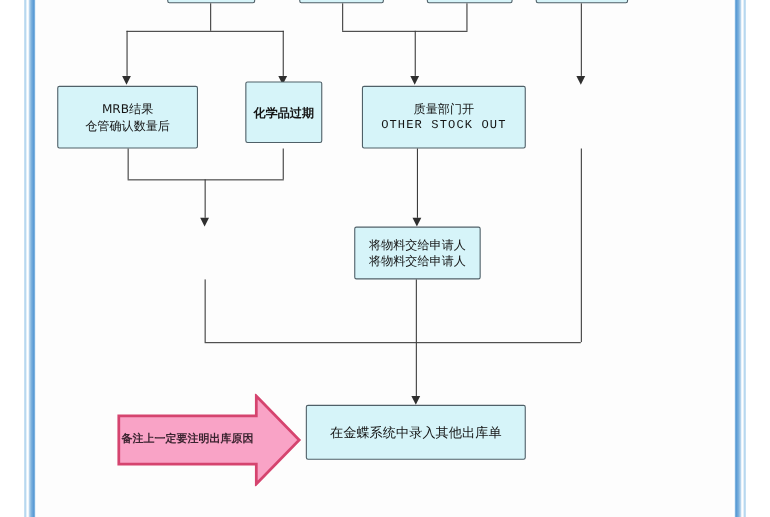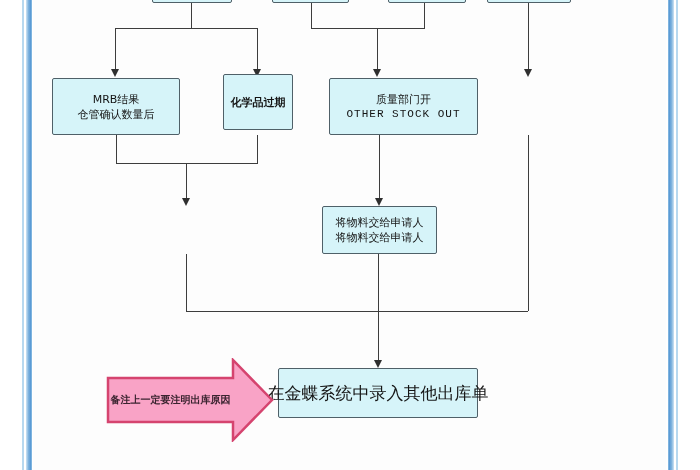--- a/index.html
+++ b/index.html
@@ -91,21 +91,21 @@
       <span class="ln">将物料交给申请人</span>
     </div>
 
     <div class="vline" style="left:153px;top:254px;height:57px;"></div>
     <div class="vline" style="left:495px;top:135px;height:176px;"></div>
     <div class="hline" style="left:153px;top:311px;width:342px;"></div>
     <div class="vline" style="left:345px;top:254px;height:106px;"></div>
     <div class="ah" style="left:341px;top:360px;"></div>
 
     <div class="node" style="left:245px;top:368px;width:200px;height:50px;">
-      <span class="ln" style="font-size:17px;">在金蝶系统中录入其他出库单</span>
+      <span class="ln" style="font-size:12px;">在金蝶系统中录入其他出库单</span>
     </div>
 
     <div class="note-arrow">
       <svg width="170" height="84" viewBox="0 0 170 84">
         <polygon points="2,20 127,20 127,2 166,42 127,82 127,64 2,64" fill="#f9a3c6" stroke="#d5446f" stroke-width="2.5" stroke-linejoin="miter"></polygon>
       </svg>
       <div class="note-text">
         <span class="ln">备注上一定要注明出库原因</span>
       </div>
     </div>

